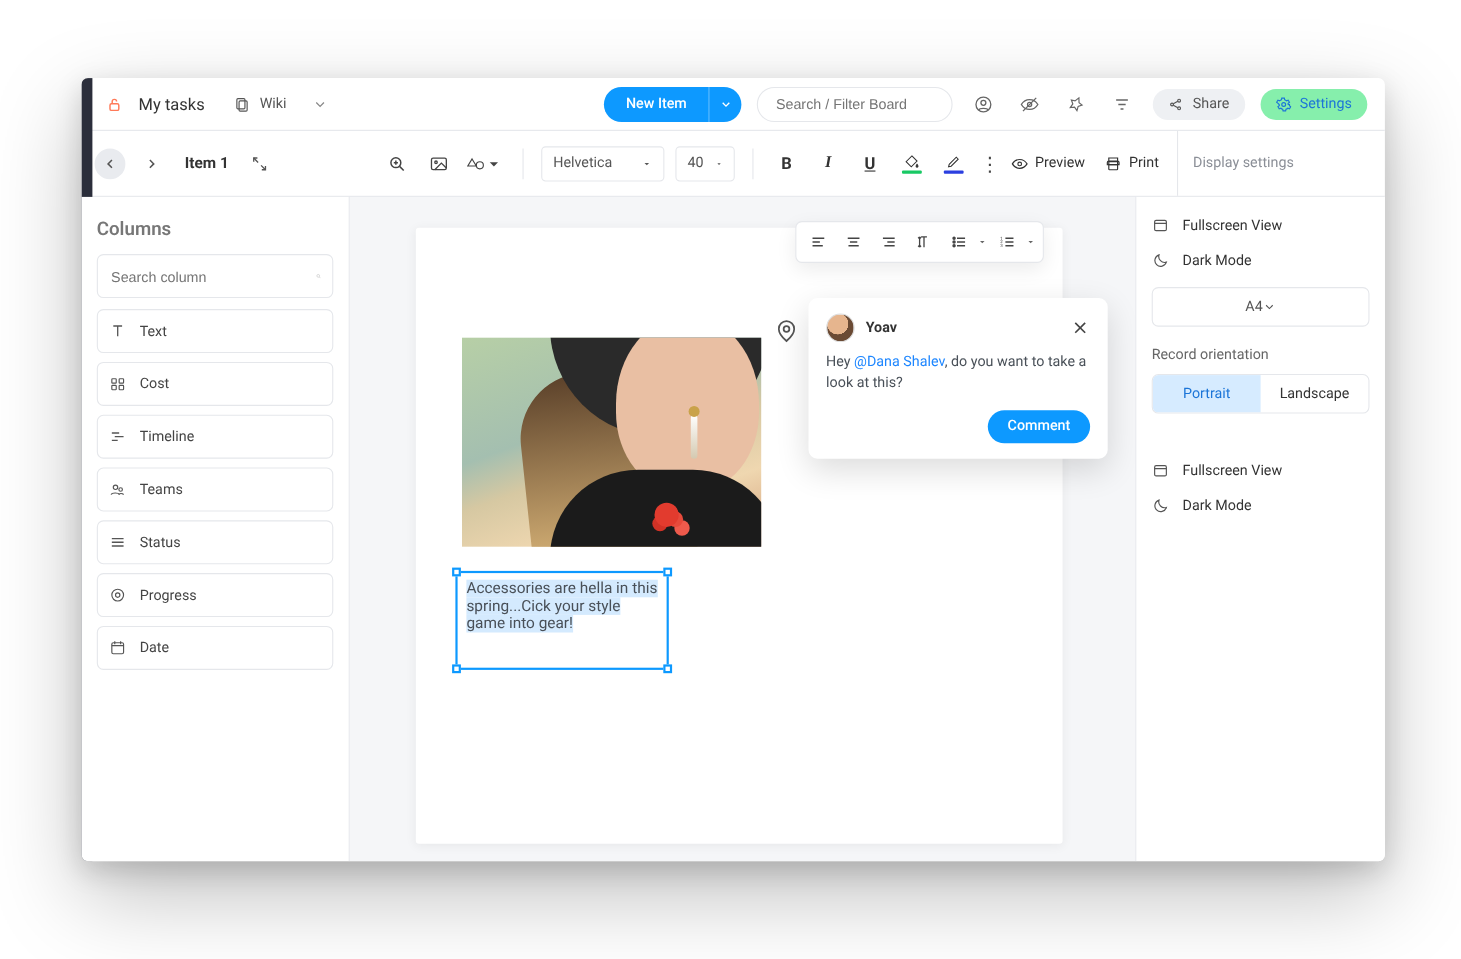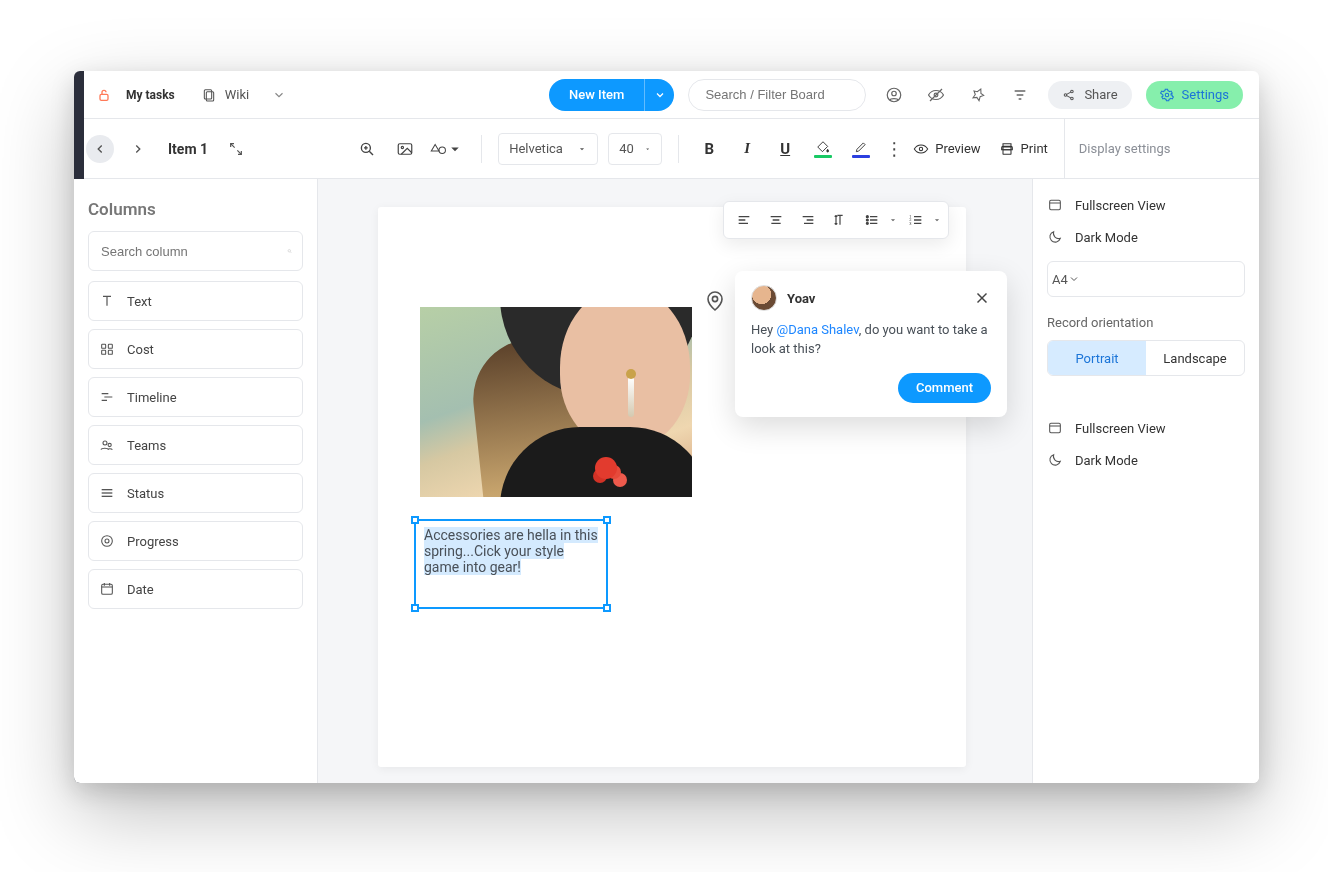--- a/index.html
+++ b/index.html
@@ -44,21 +44,21 @@
   
   .topbar {
     height: 48px;
     border-bottom: 1px solid var(--border);
     display: flex;
     align-items: center;
     padding: 0 16px 0 22px;
     gap: 14px;
   }
   .lock-icon { width:16px; height:16px; color:#ff7a59; }
-  .board-title { font-weight: 700; font-size: 12px; color:#333; }
+  .board-title { font-weight: 400; font-size: 15px; color:#333; }
   .tab-pill { display:flex; align-items:center; gap:8px; color:#555; margin-left:12px; cursor:pointer; }
   .tab-pill svg { width:16px; height:16px; }
   .chevron { width:14px; height:14px; color:#888; margin-left:4px; }
   .flex-spacer { flex:1; }
   .new-item {
     display:flex; align-items:center;
     background: var(--blue-bg); color:#fff;
     border-radius: 20px; height:32px;
     overflow:hidden;
   }
@@ -98,21 +98,21 @@
   .expand-icon { margin-left:10px; width:16px; height:16px; color:#555; }
 
   .toolbar { flex:1; display:flex; align-items:center; gap:10px; padding-left:70px; }
   .tool-icon { width:28px; height:28px; display:flex; align-items:center; justify-content:center; color:#444; cursor:pointer; }
   .tool-icon svg { width:18px; height:18px; }
   .vsep { width:1px; height:28px; background:var(--border); margin:0 6px; }
   .selectbox {
     height:32px; border:1px solid var(--border); border-radius:4px;
     display:flex; align-items:center; padding:0 10px; gap:10px; color:#555; cursor:pointer;
   }
-  .selectbox.font { width:100px; }
+  .selectbox.font { width:112px; }
   .selectbox.size { width:54px; }
   .tb-btn { width:28px; height:28px; display:flex; align-items:center; justify-content:center; color:#333; cursor:pointer; font-weight:bold; font-size:15px; }
   .tb-btn.italic { font-style:italic; font-family: Georgia, serif; }
   .tb-btn.underline { text-decoration: underline; }
   .fill-blk { display:flex; flex-direction:column; align-items:center; justify-content:center; width:28px; cursor:pointer; }
   .fill-blk .bar { width:18px; height:3px; border-radius:1px; margin-top:1px; }
   .more-dots { font-size:18px; color:#444; cursor:pointer; }
   .preview-print { display:flex; align-items:center; gap:18px; padding-right:6px; }
   .pp { display:flex; align-items:center; gap:6px; color:#333; cursor:pointer; font-size:13px; }
   .pp svg { width:16px; height:16px; }
@@ -233,21 +233,21 @@
     width:227px;
     border-left:1px solid var(--border);
     padding:10px 14px 0;
     background:#fff;
   }
   .opt-row { display:flex; align-items:center; gap:12px; height:32px; color:#333; cursor:pointer; }
   .opt-row svg { width:16px; height:16px; color:#555; }
   .sel-full {
     margin-top:8px;
     height:36px; border:1px solid var(--border); border-radius:6px;
-    display:flex; align-items:center; padding:0 4px; justify-content:flex-start; color:#555; cursor:pointer;
+    display:flex; align-items:center; padding:0 4px; justify-content:center; color:#555; cursor:pointer;
   }
   .sub-label { margin:18px 0 10px; color:#666; font-size:13px; }
   .seg {
     display:flex; border:1px solid var(--border); border-radius:6px; overflow:hidden;
   }
   .seg > div { flex:1; height:34px; display:flex; align-items:center; justify-content:center; cursor:pointer; font-size:13px; }
   .seg .active { background:#d6ebff; color:#1c75d8; }
   .gap-lg { height:36px; }
 
 </style>

